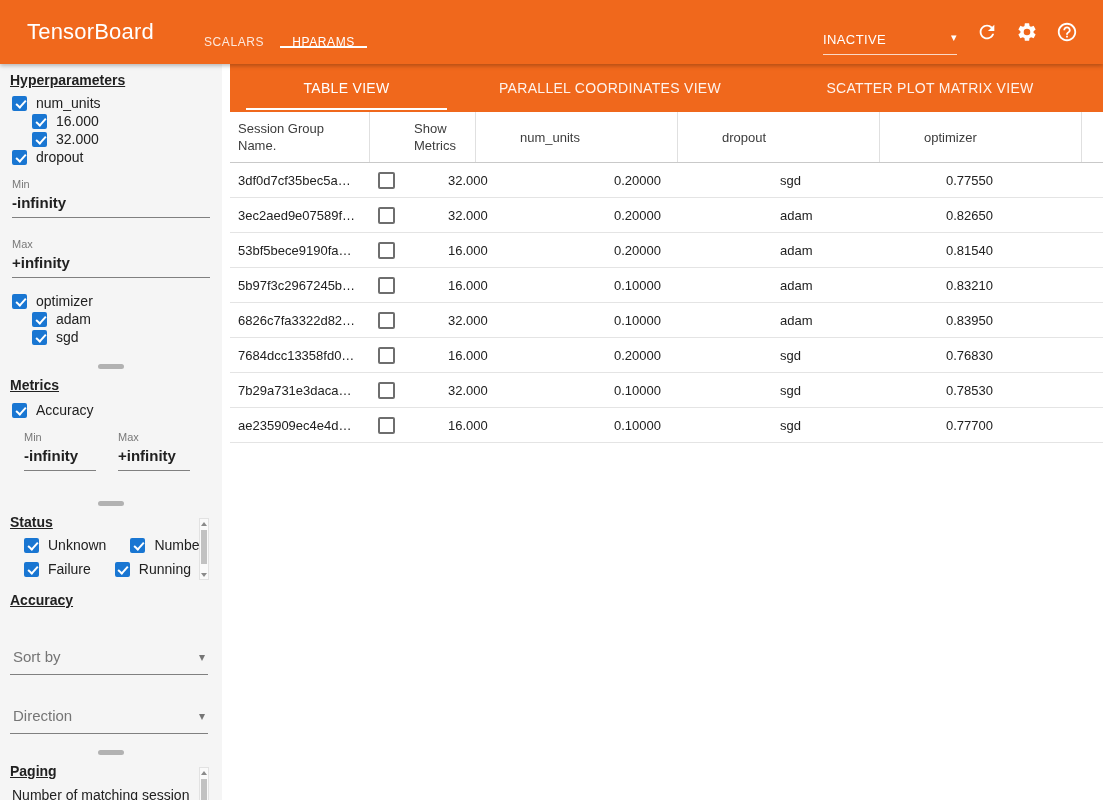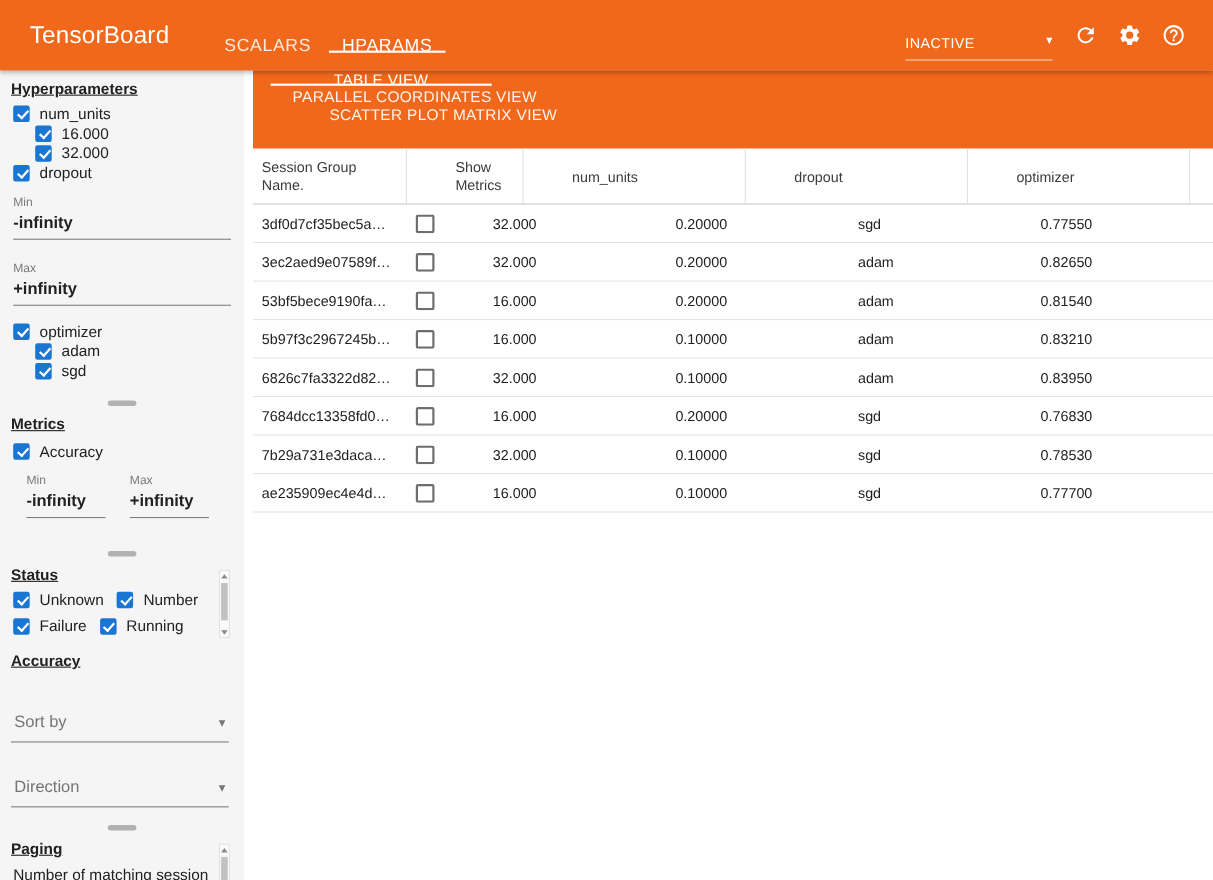--- a/index.html
+++ b/index.html
@@ -17,21 +17,21 @@
   .topbar {
     position: absolute; top: 0; left: 0; width: 1103px; height: 64px;
     background: var(--orange); color: #fff;
     display: flex; align-items: center; padding-right: 16px;
     box-shadow: 0 2px 4px rgba(0,0,0,.25); z-index: 20;
   }
   .app-title { font-size: 22px; margin-left: 27px; font-weight: 400; letter-spacing: .2px; cursor: pointer; }
   .top-tabs { display: flex; margin-left: 36px; height: 100%; }
   .top-tab {
     padding: 16px 14px; display: flex; align-items: center;
-    font-size: 16px; letter-spacing: .6px; color: rgba(255,255,255,.85);
+    font-size: 12px; letter-spacing: .6px; color: rgba(255,255,255,.85);
     position: relative; cursor: pointer; margin-top: 19px;
   }
   .top-tab.active { color: #fff; }
   .top-tab.active::after {
     content: ""; position: absolute; left: 2px; right: 2px; bottom: 16px;
     height: 2px; background: #fff;
   }
   .topbar-spacer { flex: 1; }
   .reload-select {
     width: 134px; display: flex; align-items: flex-start; justify-content: space-between;
@@ -82,21 +82,21 @@
   .drag-handle {
     width: 26px; height: 5px; background: #b2b2b2; border-radius: 2.5px;
     margin: 18px auto 4px auto; cursor: row-resize;
   }
 
   .mt6 { margin-top: 6px; } .mt8 { margin-top: 8px; } .mt14 { margin-top: 14px; }
   .mt30 { margin-top: 30px; }
 
   .status-section { position: relative; }
   .status-row { display: flex; margin-top: 6px; }
-  .status-row .cb-row { margin-left: 12px; height: 18px; }
+  .status-row .cb-row { margin-left: 24px; height: 18px; }
 
   .v-scrollbar {
     position: absolute; right: 13px; width: 10px;
     background: #fafafa; border: 1px solid #e2e2e2;
     display: flex; flex-direction: column; cursor: pointer;
   }
   .sb-arrow { width: 100%; height: 9px; display: flex; align-items: center; justify-content: center; flex: none; }
   .sb-arrow::after { content: ""; border-left: 3px solid transparent; border-right: 3px solid transparent; }
   .sb-arrow.up::after { border-bottom: 4px solid #8a8a8a; }
   .sb-arrow.down::after { border-top: 4px solid #8a8a8a; }
@@ -111,21 +111,21 @@
   .select .caret { color: #757575; font-size: 12px; }
 
   .paging-section { position: relative; }
   .paging-summary {
     margin: 8px 30px 0 12px; width: 180px;
     font-size: 14px; color: #212121; line-height: 17px;
   }
 
   
   .main { position: absolute; top: 64px; left: 230px; width: 873px; height: 736px; background: #fff; }
-  .view-tabs { height: 71px; background: var(--orange); display: flex; flex-direction: column; }
+  .view-tabs { height: 48px; background: var(--orange); display: flex; }
   .view-tab {
     display: flex; align-items: center; justify-content: center;
     color: rgba(255,255,255,.92); font-size: 14px; letter-spacing: .3px;
     position: relative; cursor: pointer; flex: none; text-align: center;
   }
   .view-tab.w1 { width: 233px; } .view-tab.w2 { width: 294px; } .view-tab.w3 { width: 346px; }
   .view-tab.active { color: #fff; }
   .view-tab.active::after {
     content: ""; position: absolute; left: 16px; right: 16px; bottom: 2px;
     height: 2px; background: #fff;

